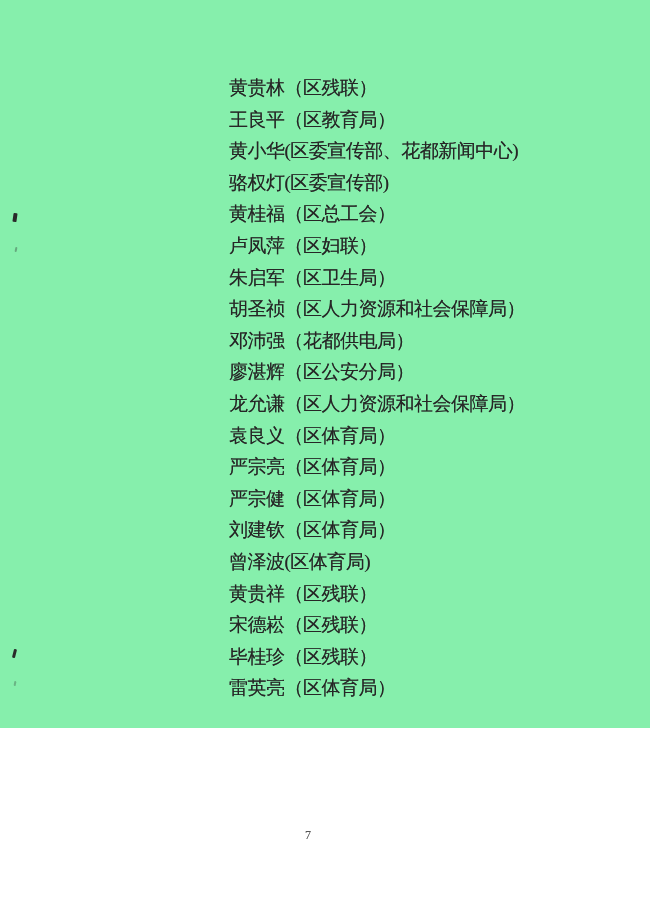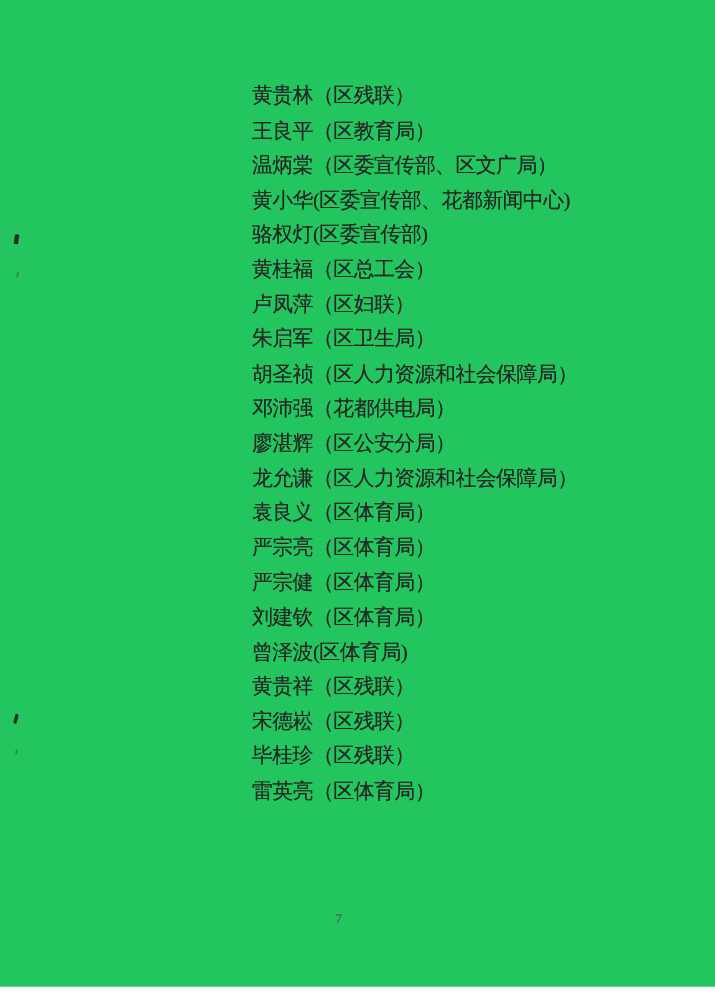--- a/index.html
+++ b/index.html
@@ -6,22 +6,22 @@
     margin: 0;
     padding: 0;
     width: 650px;
     height: 913px;
     background: #ffffff;
     overflow: hidden;
   }
   .page {
     position: relative;
     width: 650px;
-    height: 897px;
-    background: #22c55e;
+    height: 728px;
+    background: #86efac;
     font-family: "Liberation Serif", "DejaVu Serif", serif;
   }
   .name-list {
     position: absolute;
     left: 229px;
     top: 72px;
     width: 400px;
   }
   .line {
     height: 31.6px;
@@ -54,21 +54,20 @@
   .a4 { left: 14px; top: 681px; width: 2px; height: 5px; transform: rotate(10deg); opacity: 0.3; }
 </style>
 </head>
 <body>
 
 <div class="page">
 
   <div class="name-list">
     <div class="line">黄贵林（区残联）</div>
     <div class="line">王良平（区教育局）</div>
-    <div class="line">温炳棠（区委宣传部、区文广局）</div>
     <div class="line">黄小华(区委宣传部、花都新闻中心)</div>
     <div class="line">骆权灯(区委宣传部)</div>
     <div class="line">黄桂福（区总工会）</div>
     <div class="line">卢凤萍（区妇联）</div>
     <div class="line">朱启军（区卫生局）</div>
     <div class="line">胡圣祯（区人力资源和社会保障局）</div>
     <div class="line">邓沛强（花都供电局）</div>
     <div class="line">廖湛辉（区公安分局）</div>
     <div class="line">龙允谦（区人力资源和社会保障局）</div>
     <div class="line">袁良义（区体育局）</div>

